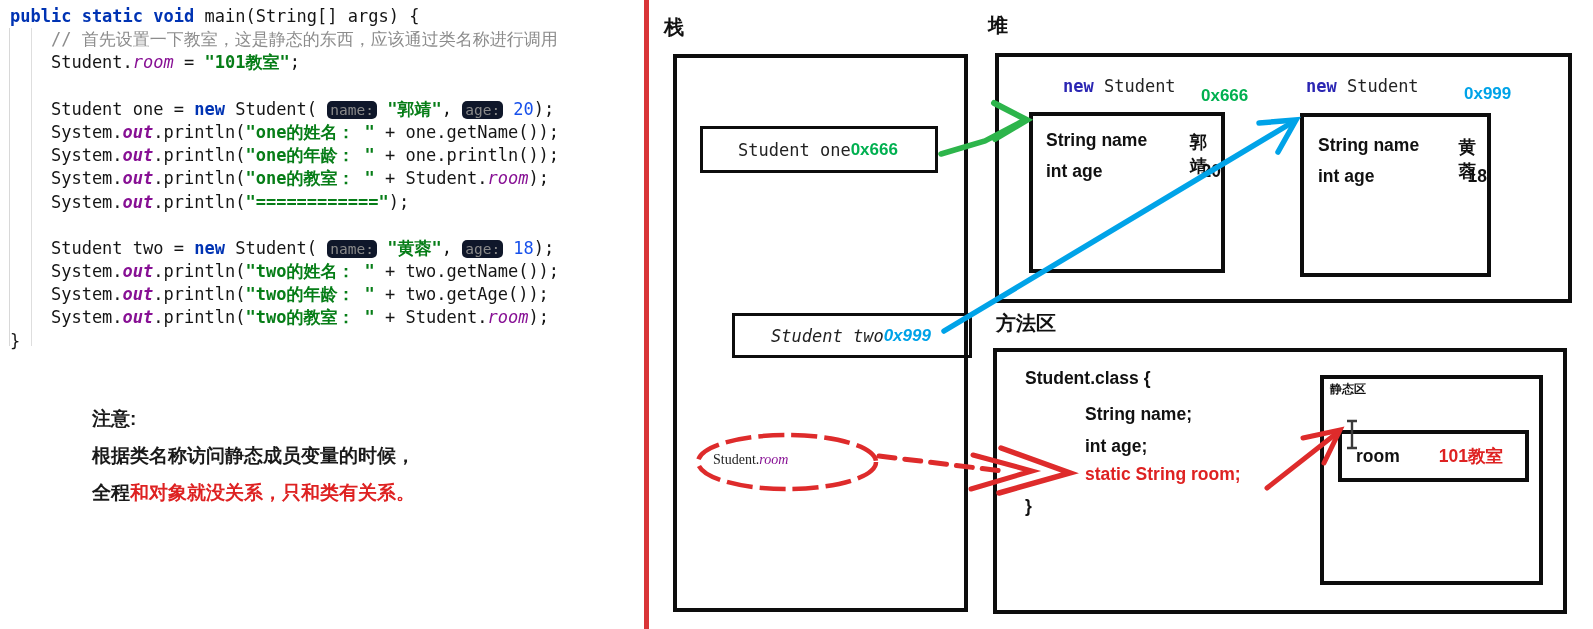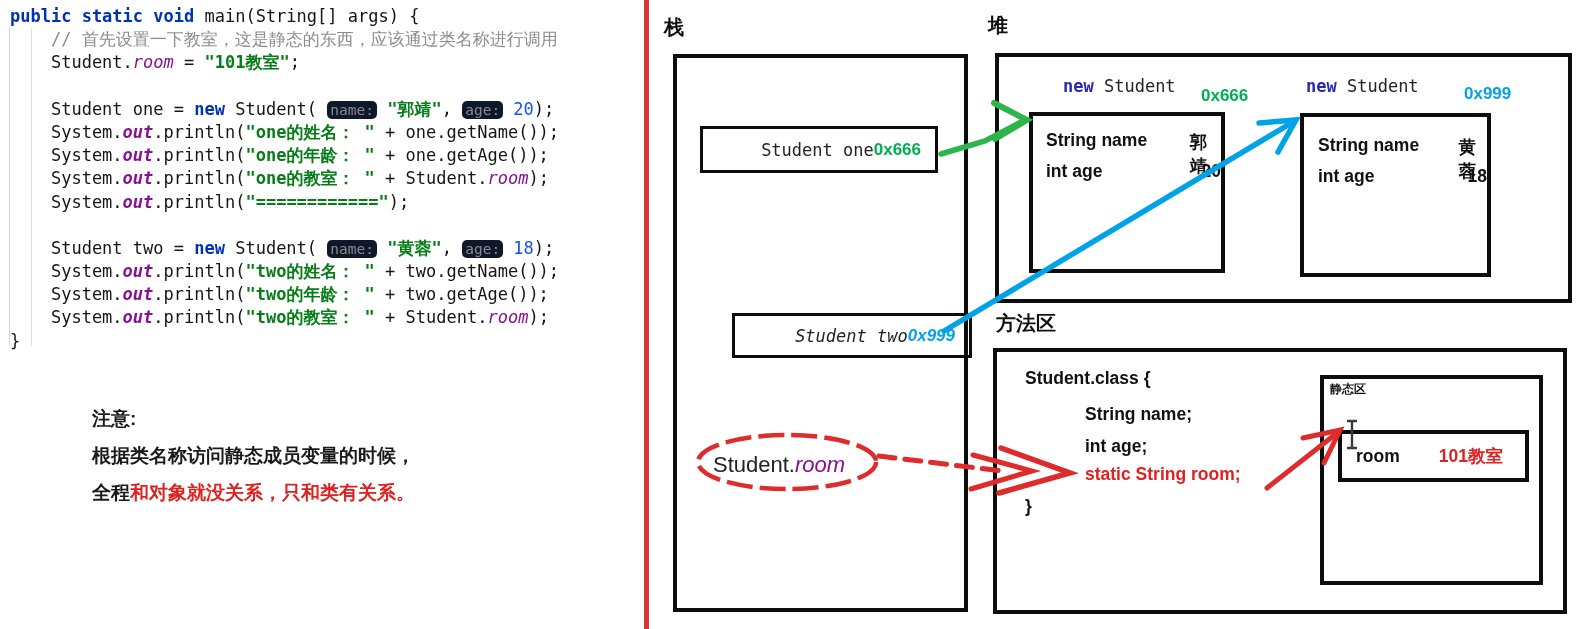--- a/index.html
+++ b/index.html
@@ -31,31 +31,31 @@
 
   
   #divider { left:644px; top:0; width:5px; height:629px; background:#D93538; }
   .zone-label { font-weight:bold; font-size:20px; color:#111; }
   .blackbox { position:absolute; border:4px solid #0d0d0d; background:transparent; }
 
   
   #stack-label { left:664px; top:14px; }
   #stack-box   { left:673px; top:54px;  width:295px; height:558px; }
   .var-box { border-width:3px; display:flex; align-items:center;
-             justify-content:flex-end; padding:0 14px 0 12px;
+             justify-content:center; padding:0 14px 0 12px;
              font-family:"DejaVu Sans Mono","Liberation Mono",monospace;
              font-size:17px; color:#222; }
   #var-box-one { left:700px; top:126px; width:238px; height:47px; }
   #var-box-two { left:732px; top:313px; width:240px; height:45px;font-style:italic; }
   .addr { font-family:"Liberation Sans","DejaVu Sans",sans-serif; font-weight:bold; font-size:17px; }
   .addr-green { color:#00B050; }
   .addr-cyan  { color:#00A3E8; }
   #oval-text { left:713px; top:452px;
-               font-family:Liberation Sans, sans-serif;
-               font-size:22px; color:#222; white-space:pre; }
+               font-family:Liberation Serif, serif;
+               font-size:14px; color:#222; white-space:pre; }
 
   
   #heap-label { left:988px; top:12px; }
   #heap-box   { left:995px; top:53px; width:577px; height:250px; }
   .obj-header { position:absolute; font-family:"DejaVu Sans Mono","Liberation Mono",monospace;
                 font-size:17px; color:#222; white-space:pre; }
   .obj-header .kw-new { color:#2b26b3; font-weight:bold; }
   #obj-one-header { left:1063px; top:76px; }
   #obj-two-header { left:1306px; top:76px; }
   #obj-one-addr { left:1201px; top:86px; }
@@ -90,21 +90,21 @@
 
 <div class="abs" id="gutter-line"></div>
 <div class="abs" id="indent-guide"></div>
 <div id="code-panel">
     <div class="code-line"><span class="c-kw">public static void </span><span class="c-plain">main(String[] args) {</span></div>
     <div class="code-line"><span class="c-cmt">    // 首先设置一下教室，这是静态的东西，应该通过类名称进行调用</span></div>
     <div class="code-line"><span class="c-plain">    Student.</span><span class="c-field">room</span><span class="c-plain"> = </span><span class="c-str">"101教室"</span><span class="c-plain">;</span></div>
     <div class="code-line"></div>
     <div class="code-line"><span class="c-plain">    Student one = </span><span class="c-kw">new</span><span class="c-plain"> Student( </span><span class="c-hint">name:</span><span class="c-plain"> </span><span class="c-str">"郭靖"</span><span class="c-plain">, </span><span class="c-hint">age:</span><span class="c-plain"> </span><span class="c-num">20</span><span class="c-plain">);</span></div>
     <div class="code-line"><span class="c-plain">    System.</span><span class="c-out">out</span><span class="c-plain">.println(</span><span class="c-str">"one的姓名： "</span><span class="c-plain"> + one.getName());</span></div>
-    <div class="code-line"><span class="c-plain">    System.</span><span class="c-out">out</span><span class="c-plain">.println(</span><span class="c-str">"one的年龄： "</span><span class="c-plain"> + one.getAge());</span></div>
+    <div class="code-line"><span class="c-plain">    System.</span><span class="c-out">out</span><span class="c-plain">.println(</span><span class="c-str">"one的年龄： "</span><span class="c-plain"> + one.println());</span></div>
     <div class="code-line"><span class="c-plain">    System.</span><span class="c-out">out</span><span class="c-plain">.println(</span><span class="c-str">"one的教室： "</span><span class="c-plain"> + Student.</span><span class="c-field">room</span><span class="c-plain">);</span></div>
     <div class="code-line"><span class="c-plain">    System.</span><span class="c-out">out</span><span class="c-plain">.println(</span><span class="c-str">"============"</span><span class="c-plain">);</span></div>
     <div class="code-line"></div>
     <div class="code-line"><span class="c-plain">    Student two = </span><span class="c-kw">new</span><span class="c-plain"> Student( </span><span class="c-hint">name:</span><span class="c-plain"> </span><span class="c-str">"黄蓉"</span><span class="c-plain">, </span><span class="c-hint">age:</span><span class="c-plain"> </span><span class="c-num">18</span><span class="c-plain">);</span></div>
     <div class="code-line"><span class="c-plain">    System.</span><span class="c-out">out</span><span class="c-plain">.println(</span><span class="c-str">"two的姓名： "</span><span class="c-plain"> + two.getName());</span></div>
     <div class="code-line"><span class="c-plain">    System.</span><span class="c-out">out</span><span class="c-plain">.println(</span><span class="c-str">"two的年龄： "</span><span class="c-plain"> + two.getAge());</span></div>
     <div class="code-line"><span class="c-plain">    System.</span><span class="c-out">out</span><span class="c-plain">.println(</span><span class="c-str">"two的教室： "</span><span class="c-plain"> + Student.</span><span class="c-field">room</span><span class="c-plain">);</span></div>
     <div class="code-line"><span class="c-plain">}</span></div>
   </div>
 

